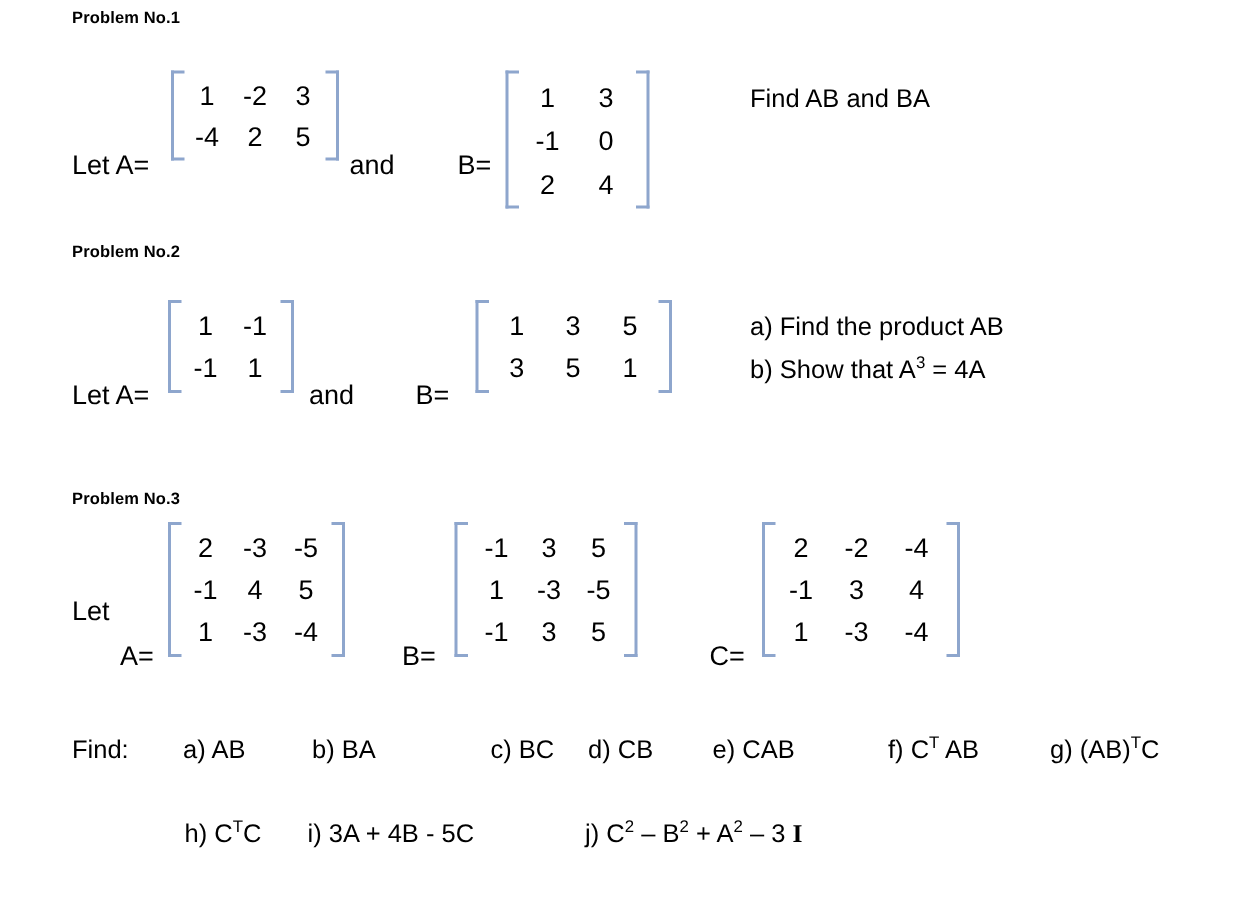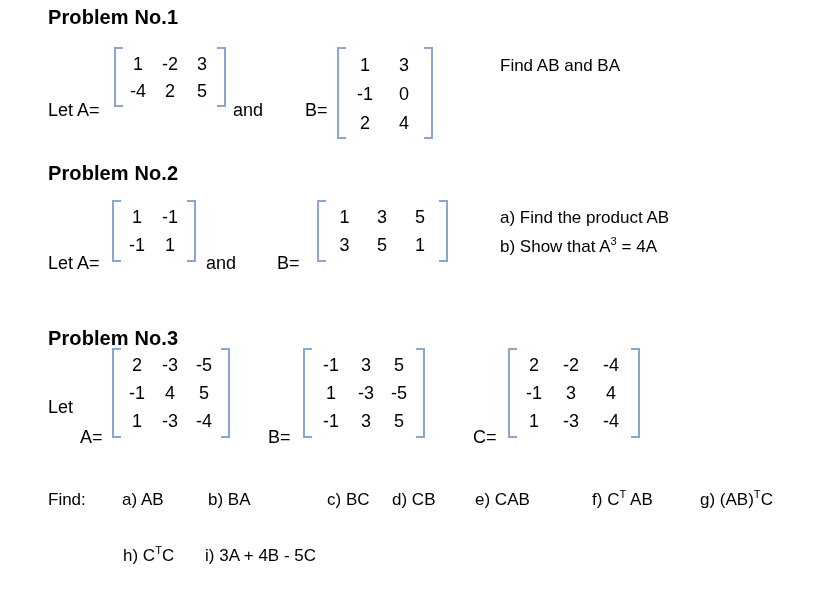--- a/index.html
+++ b/index.html
@@ -20,21 +20,21 @@
   .sheet {
     position: relative;
     width: 827px;
     height: 603px;
   }
 
   .abs { position: absolute; }
 
   .prob-title {
     font-weight: bold;
-    font-size: 20px;
+    font-size: 11px;
     letter-spacing: 0.1px;
     white-space: nowrap;
   }
 
   .label {
     font-size: 18px;
     white-space: nowrap;
     line-height: 1.1;
     margin-top: 46px;
   }
@@ -322,14 +322,18 @@
   <div class="abs rhs-line" style="left:123px; top:545px;">
     <span>h)</span>
     <span>C</span><sup>T</sup><span>C</span>
   </div>
 
   <div class="abs rhs-line" style="left:205px; top:545px;">
     <span>i)</span>
     <span>3A + 4B - 5C</span>
   </div>
 
+  <div class="abs rhs-line" style="left:390px; top:545px;">
+    <span>j)</span>
+    <span>C</span><sup>2</sup><span> – B</span><sup>2</sup><span> + A</span><sup>2</sup><span> – 3 </span><span class="ital-I">I</span>
+  </div>
 
 </div>
 
 </body></html>

